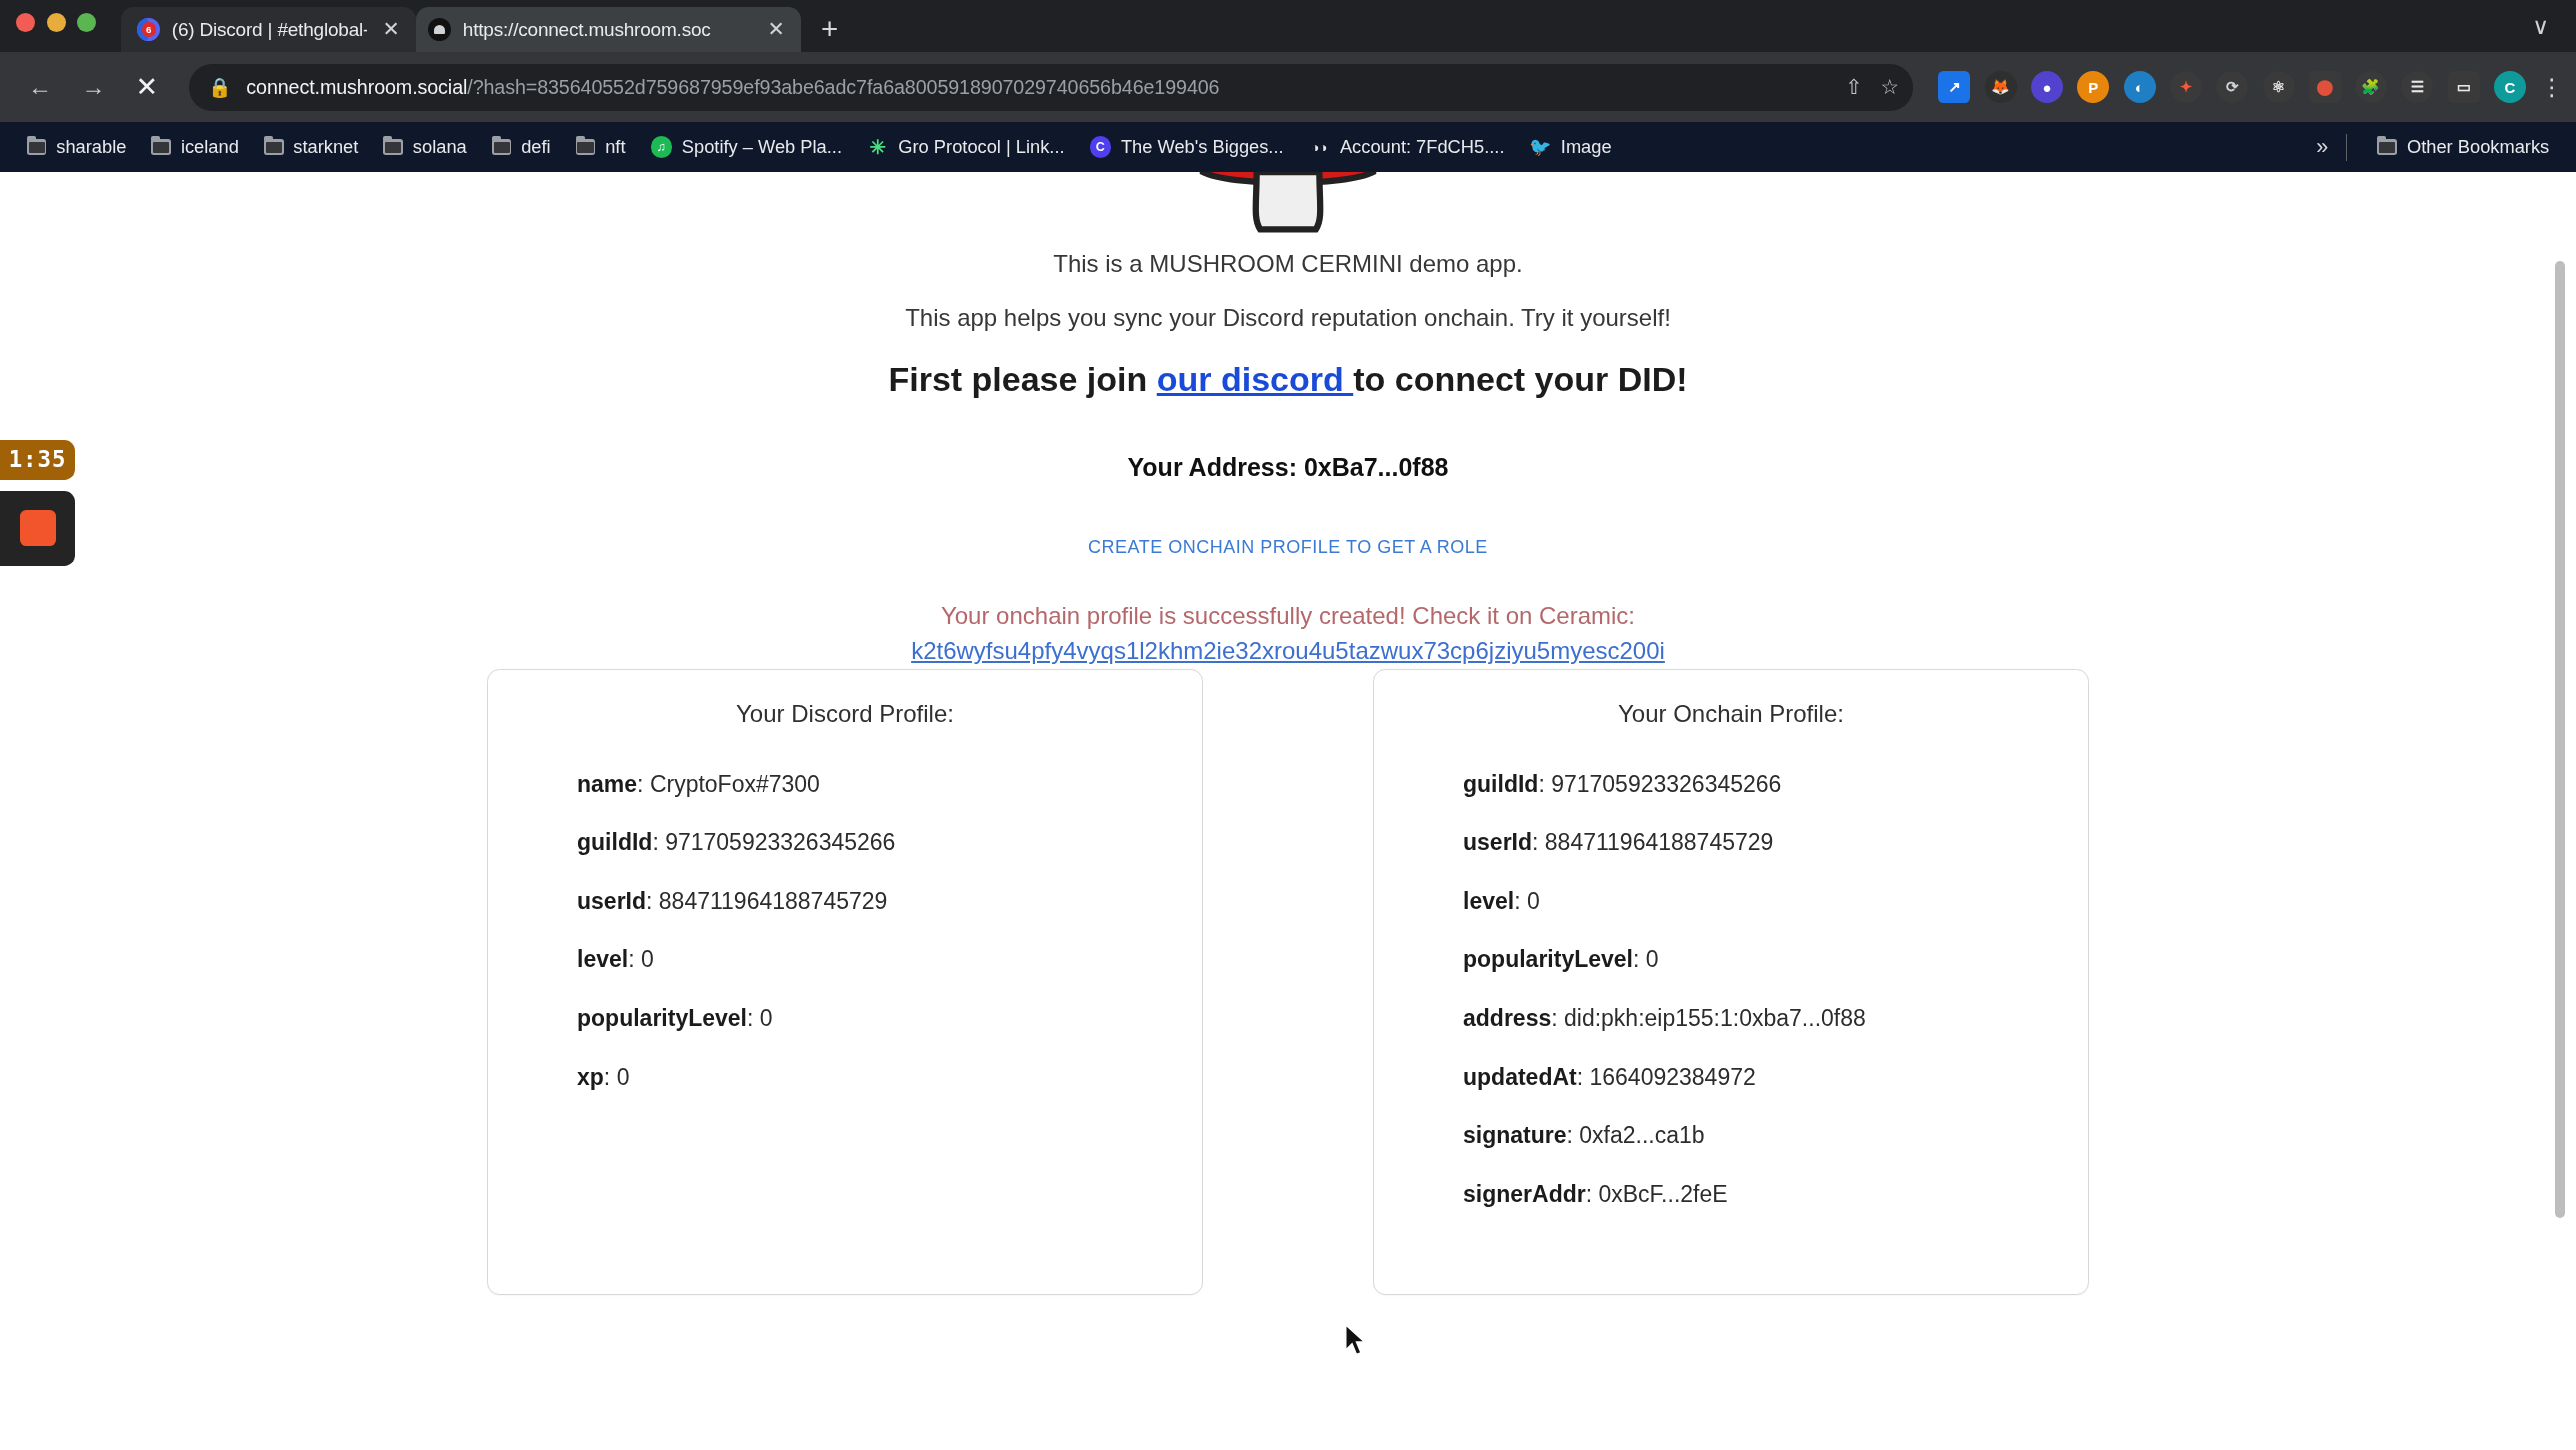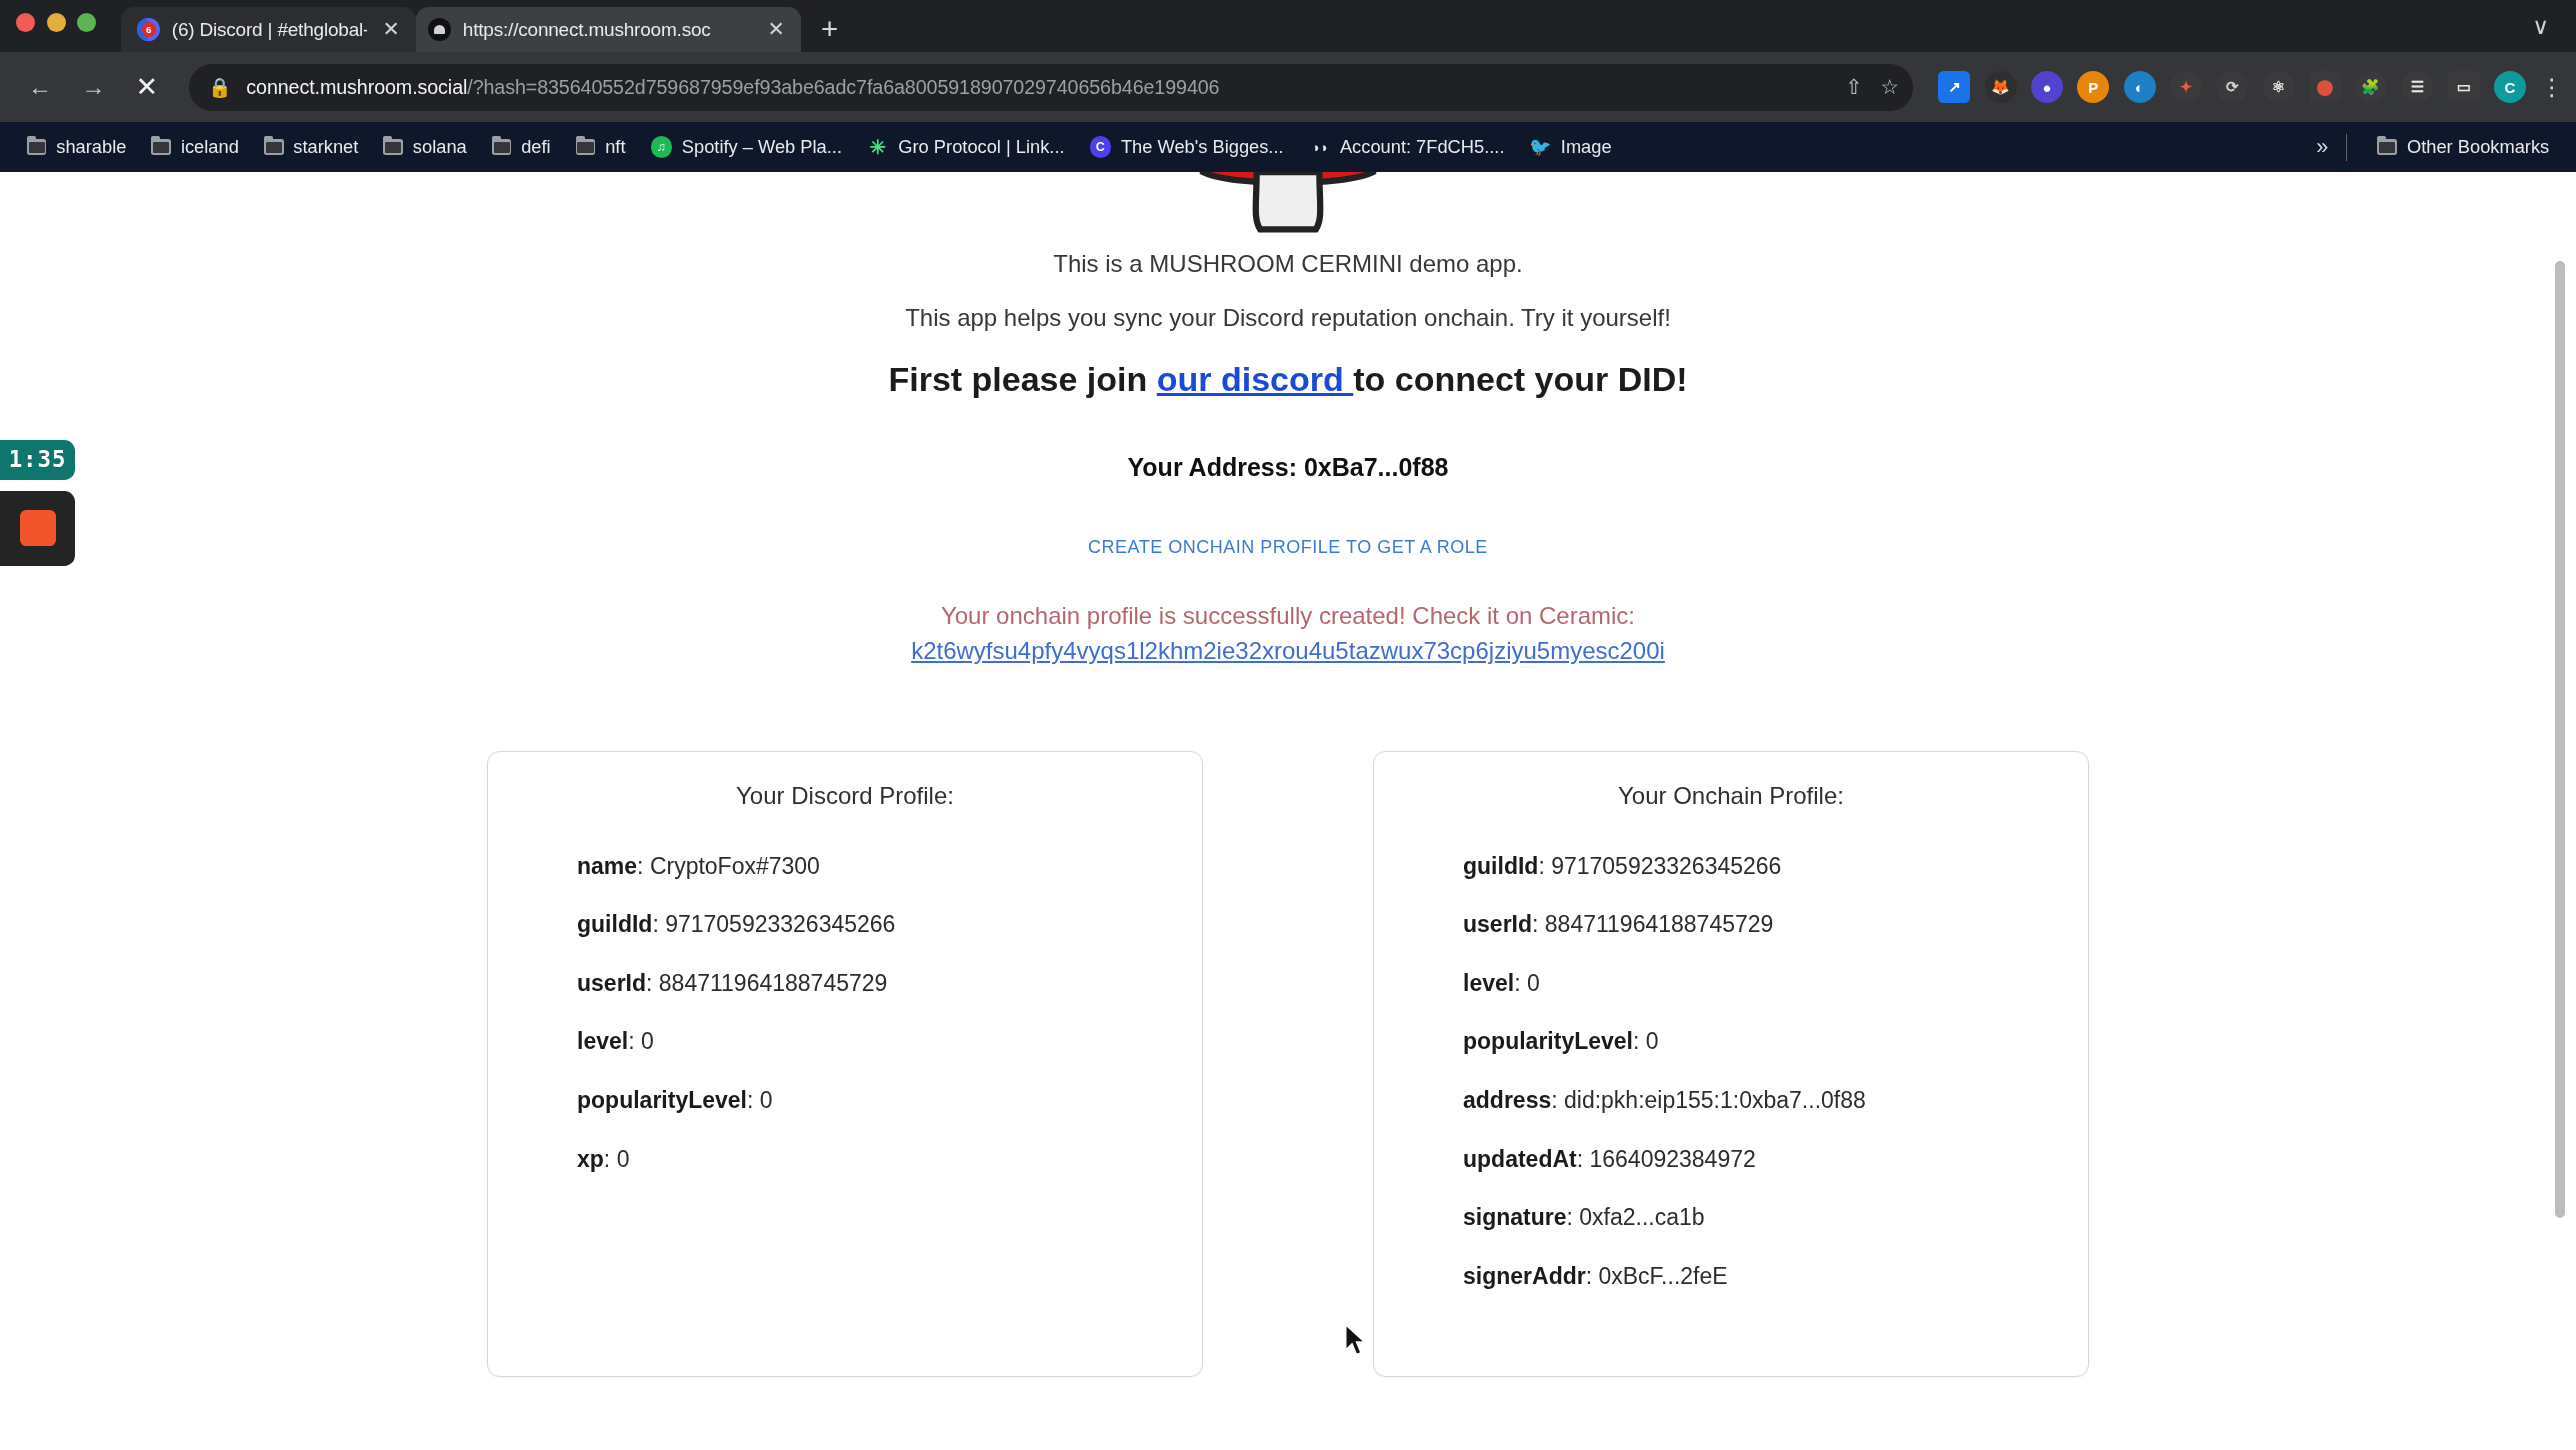--- a/index.html
+++ b/index.html
@@ -157,21 +157,20 @@
     font-family: "Liberation Sans", sans-serif;
   }
 
   .success {
     margin-top: 41px; font-size: 24px; color: #b4686c; line-height: 1.45;
   }
   .success a { color: #3d6fd0; text-decoration: underline; word-break: break-all; }
 
   .cards {
     display: flex; justify-content: center; gap: 170px;
-    margin-top: 82px;
     border-radius: 19px;
   }
   .card {
     width: 716px; min-height: 626px;
     border: 1.8px solid #d8d8d8; border-radius: 12.5px;
     background: #fff;
     padding: 30px 0 0 0;
     box-shadow: 0 0.9px 1.8px rgba(0,0,0,0.04);
     text-align: left;
   }
@@ -184,21 +183,21 @@
 
   
   .scrollbar {
     position: absolute; right: 10.7px; top: 89px; width: 10.7px; height: 957px;
     background: #bdbdbd; border-radius: 7.2px;
   }
 
   
   .rec-widget { position: absolute; left: 0; top: 440px; width: 75px; z-index: 50; }
   .rec-timer {
-    background: #0f766e; color: #fff; font-size: 22.4px; font-weight: bold;
+    background: #a16207; color: #fff; font-size: 22.4px; font-weight: bold;
     font-family: "DejaVu Sans Mono", monospace;
     padding: 6.3px 0 8px 0; text-align: center;
     border-radius: 0 10.7px 10.7px 0; width: 75px; letter-spacing: 0.9px;
   }
   .rec-btn-box {
     margin-top: 10.7px; background: #242424; width: 75px; height: 75px;
     border-radius: 0 10.7px 10.7px 0;
     display: flex; align-items: center; justify-content: center;
   }
   .rec-stop { width: 36px; height: 36px; background: #f2552c; border-radius: 6.3px; }

